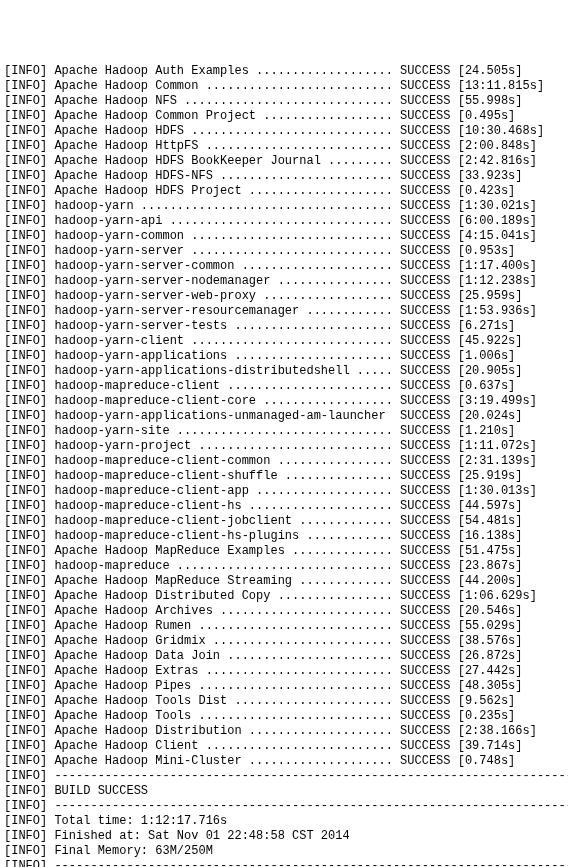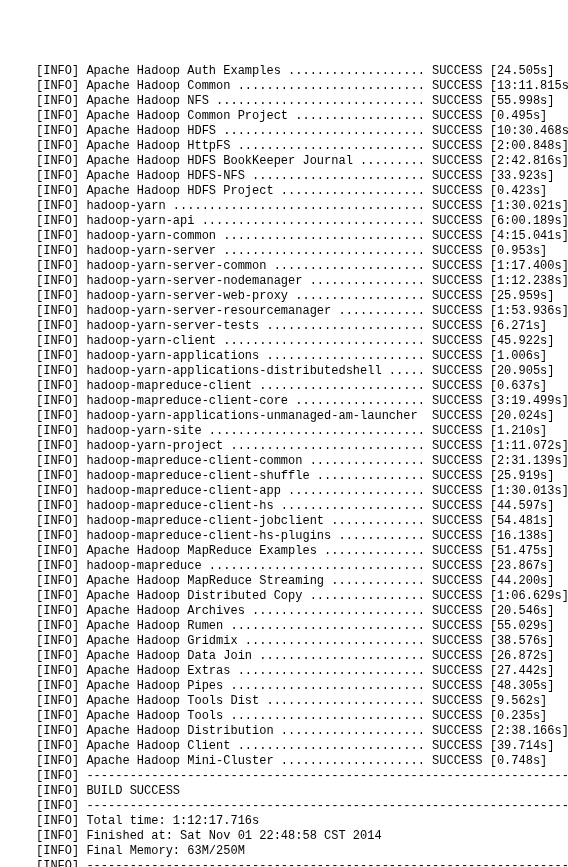--- a/index.html
+++ b/index.html
@@ -5,21 +5,21 @@
   body {
     margin: 0;
     padding: 4px;
     background: #fff;
     font-family: "Consolas", "Courier New", monospace;
     font-size: 12px;
     line-height: 15px;
     color: #000;
     white-space: pre;
   }
-  .line { display: block; margin-left: 32px; }
+  .line { display: block; }
   .tag { color: #000; }
 </style>
 </head>
 <body>
 
 
 
 <div id="out"><span class="line"><span class="tag">[INFO]</span> <span>Apache Hadoop Auth Examples ................... </span><span>SUCCESS</span> <span>[24.505s]</span></span><span class="line"><span class="tag">[INFO]</span> <span>Apache Hadoop Common .......................... </span><span>SUCCESS</span> <span>[13:11.815s]</span></span><span class="line"><span class="tag">[INFO]</span> <span>Apache Hadoop NFS ............................. </span><span>SUCCESS</span> <span>[55.998s]</span></span><span class="line"><span class="tag">[INFO]</span> <span>Apache Hadoop Common Project .................. </span><span>SUCCESS</span> <span>[0.495s]</span></span><span class="line"><span class="tag">[INFO]</span> <span>Apache Hadoop HDFS ............................ </span><span>SUCCESS</span> <span>[10:30.468s]</span></span><span class="line"><span class="tag">[INFO]</span> <span>Apache Hadoop HttpFS .......................... </span><span>SUCCESS</span> <span>[2:00.848s]</span></span><span class="line"><span class="tag">[INFO]</span> <span>Apache Hadoop HDFS BookKeeper Journal ......... </span><span>SUCCESS</span> <span>[2:42.816s]</span></span><span class="line"><span class="tag">[INFO]</span> <span>Apache Hadoop HDFS-NFS ........................ </span><span>SUCCESS</span> <span>[33.923s]</span></span><span class="line"><span class="tag">[INFO]</span> <span>Apache Hadoop HDFS Project .................... </span><span>SUCCESS</span> <span>[0.423s]</span></span><span class="line"><span class="tag">[INFO]</span> <span>hadoop-yarn ................................... </span><span>SUCCESS</span> <span>[1:30.021s]</span></span><span class="line"><span class="tag">[INFO]</span> <span>hadoop-yarn-api ............................... </span><span>SUCCESS</span> <span>[6:00.189s]</span></span><span class="line"><span class="tag">[INFO]</span> <span>hadoop-yarn-common ............................ </span><span>SUCCESS</span> <span>[4:15.041s]</span></span><span class="line"><span class="tag">[INFO]</span> <span>hadoop-yarn-server ............................ </span><span>SUCCESS</span> <span>[0.953s]</span></span><span class="line"><span class="tag">[INFO]</span> <span>hadoop-yarn-server-common ..................... </span><span>SUCCESS</span> <span>[1:17.400s]</span></span><span class="line"><span class="tag">[INFO]</span> <span>hadoop-yarn-server-nodemanager ................ </span><span>SUCCESS</span> <span>[1:12.238s]</span></span><span class="line"><span class="tag">[INFO]</span> <span>hadoop-yarn-server-web-proxy .................. </span><span>SUCCESS</span> <span>[25.959s]</span></span><span class="line"><span class="tag">[INFO]</span> <span>hadoop-yarn-server-resourcemanager ............ </span><span>SUCCESS</span> <span>[1:53.936s]</span></span><span class="line"><span class="tag">[INFO]</span> <span>hadoop-yarn-server-tests ...................... </span><span>SUCCESS</span> <span>[6.271s]</span></span><span class="line"><span class="tag">[INFO]</span> <span>hadoop-yarn-client ............................ </span><span>SUCCESS</span> <span>[45.922s]</span></span><span class="line"><span class="tag">[INFO]</span> <span>hadoop-yarn-applications ...................... </span><span>SUCCESS</span> <span>[1.006s]</span></span><span class="line"><span class="tag">[INFO]</span> <span>hadoop-yarn-applications-distributedshell ..... </span><span>SUCCESS</span> <span>[20.905s]</span></span><span class="line"><span class="tag">[INFO]</span> <span>hadoop-mapreduce-client ....................... </span><span>SUCCESS</span> <span>[0.637s]</span></span><span class="line"><span class="tag">[INFO]</span> <span>hadoop-mapreduce-client-core .................. </span><span>SUCCESS</span> <span>[3:19.499s]</span></span><span class="line"><span class="tag">[INFO]</span> <span>hadoop-yarn-applications-unmanaged-am-launcher  </span><span>SUCCESS</span> <span>[20.024s]</span></span><span class="line"><span class="tag">[INFO]</span> <span>hadoop-yarn-site .............................. </span><span>SUCCESS</span> <span>[1.210s]</span></span><span class="line"><span class="tag">[INFO]</span> <span>hadoop-yarn-project ........................... </span><span>SUCCESS</span> <span>[1:11.072s]</span></span><span class="line"><span class="tag">[INFO]</span> <span>hadoop-mapreduce-client-common ................ </span><span>SUCCESS</span> <span>[2:31.139s]</span></span><span class="line"><span class="tag">[INFO]</span> <span>hadoop-mapreduce-client-shuffle ............... </span><span>SUCCESS</span> <span>[25.919s]</span></span><span class="line"><span class="tag">[INFO]</span> <span>hadoop-mapreduce-client-app ................... </span><span>SUCCESS</span> <span>[1:30.013s]</span></span><span class="line"><span class="tag">[INFO]</span> <span>hadoop-mapreduce-client-hs .................... </span><span>SUCCESS</span> <span>[44.597s]</span></span><span class="line"><span class="tag">[INFO]</span> <span>hadoop-mapreduce-client-jobclient ............. </span><span>SUCCESS</span> <span>[54.481s]</span></span><span class="line"><span class="tag">[INFO]</span> <span>hadoop-mapreduce-client-hs-plugins ............ </span><span>SUCCESS</span> <span>[16.138s]</span></span><span class="line"><span class="tag">[INFO]</span> <span>Apache Hadoop MapReduce Examples .............. </span><span>SUCCESS</span> <span>[51.475s]</span></span><span class="line"><span class="tag">[INFO]</span> <span>hadoop-mapreduce .............................. </span><span>SUCCESS</span> <span>[23.867s]</span></span><span class="line"><span class="tag">[INFO]</span> <span>Apache Hadoop MapReduce Streaming ............. </span><span>SUCCESS</span> <span>[44.200s]</span></span><span class="line"><span class="tag">[INFO]</span> <span>Apache Hadoop Distributed Copy ................ </span><span>SUCCESS</span> <span>[1:06.629s]</span></span><span class="line"><span class="tag">[INFO]</span> <span>Apache Hadoop Archives ........................ </span><span>SUCCESS</span> <span>[20.546s]</span></span><span class="line"><span class="tag">[INFO]</span> <span>Apache Hadoop Rumen ........................... </span><span>SUCCESS</span> <span>[55.029s]</span></span><span class="line"><span class="tag">[INFO]</span> <span>Apache Hadoop Gridmix ......................... </span><span>SUCCESS</span> <span>[38.576s]</span></span><span class="line"><span class="tag">[INFO]</span> <span>Apache Hadoop Data Join ....................... </span><span>SUCCESS</span> <span>[26.872s]</span></span><span class="line"><span class="tag">[INFO]</span> <span>Apache Hadoop Extras .......................... </span><span>SUCCESS</span> <span>[27.442s]</span></span><span class="line"><span class="tag">[INFO]</span> <span>Apache Hadoop Pipes ........................... </span><span>SUCCESS</span> <span>[48.305s]</span></span><span class="line"><span class="tag">[INFO]</span> <span>Apache Hadoop Tools Dist ...................... </span><span>SUCCESS</span> <span>[9.562s]</span></span><span class="line"><span class="tag">[INFO]</span> <span>Apache Hadoop Tools ........................... </span><span>SUCCESS</span> <span>[0.235s]</span></span><span class="line"><span class="tag">[INFO]</span> <span>Apache Hadoop Distribution .................... </span><span>SUCCESS</span> <span>[2:38.166s]</span></span><span class="line"><span class="tag">[INFO]</span> <span>Apache Hadoop Client .......................... </span><span>SUCCESS</span> <span>[39.714s]</span></span><span class="line"><span class="tag">[INFO]</span> <span>Apache Hadoop Mini-Cluster .................... </span><span>SUCCESS</span> <span>[0.748s]</span></span><span class="line"><span class="tag">[INFO]</span> ------------------------------------------------------------------------</span><span class="line"><span class="tag">[INFO]</span> <span>BUILD SUCCESS</span></span><span class="line"><span class="tag">[INFO]</span> ------------------------------------------------------------------------</span><span class="line"><span class="tag">[INFO]</span> Total time: 1:12:17.716s</span><span class="line"><span class="tag">[INFO]</span> Finished at: Sat Nov 01 22:48:58 CST 2014</span><span class="line"><span class="tag">[INFO]</span> Final Memory: 63M/250M</span><span class="line"><span class="tag">[INFO]</span> ------------------------------------------------------------------------</span></div>
 
 

